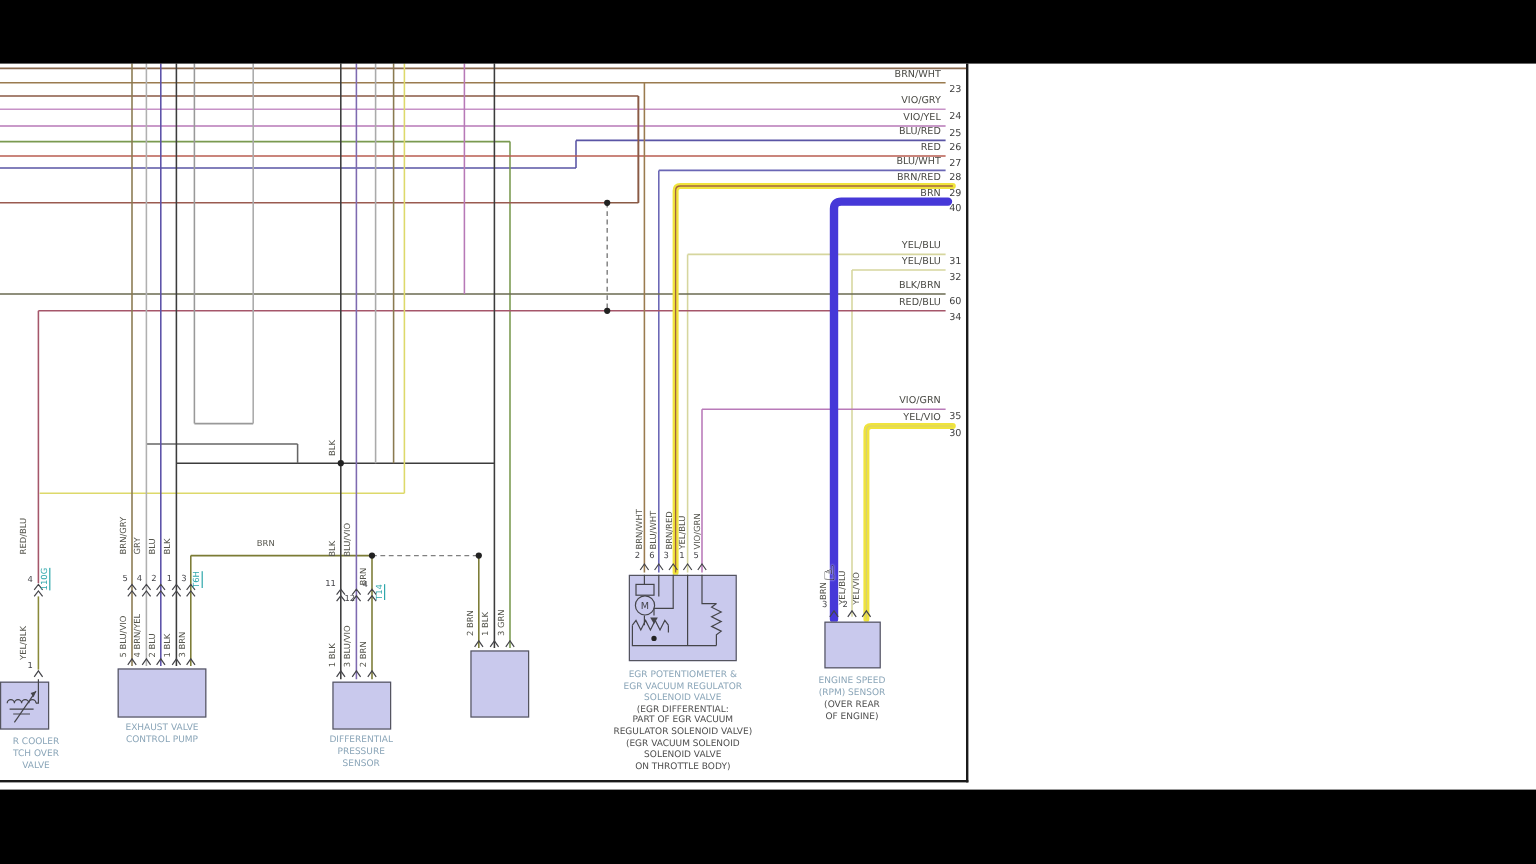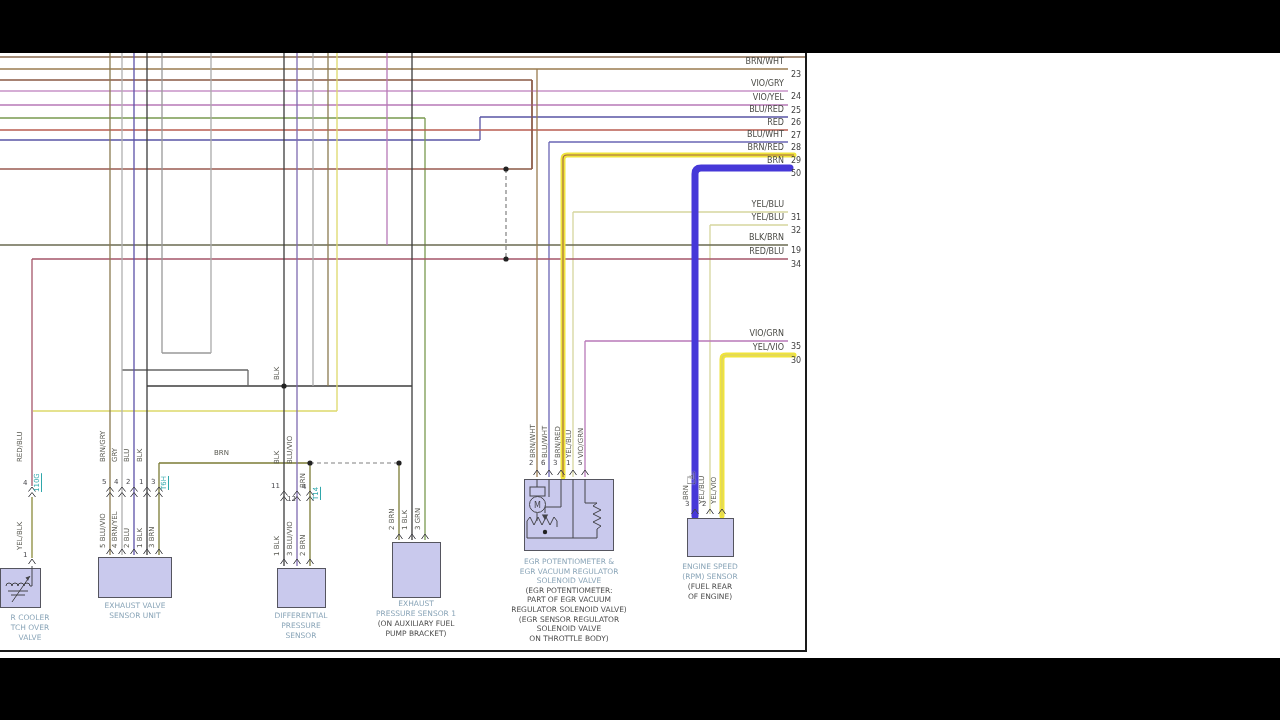--- a/index.html
+++ b/index.html
@@ -163,27 +163,27 @@
   <span class="wnum" style="top:106px">25</span>
   <span class="wname" style="top:105px">BLU/RED</span>
   <span class="wnum" style="top:118px">26</span>
   <span class="wname" style="top:118px">RED</span>
   <span class="wnum" style="top:131px">27</span>
   <span class="wname" style="top:130px">BLU/WHT</span>
   <span class="wnum" style="top:143px">28</span>
   <span class="wname" style="top:143px">BRN/RED</span>
   <span class="wnum" style="top:156px">29</span>
   <span class="wname" style="top:156px">BRN</span>
-  <span class="wnum" style="top:169px">50</span>
+  <span class="wnum" style="top:169px">40</span>
   <span class="wname" style="top:200px">YEL/BLU</span>
   <span class="wnum" style="top:213px">31</span>
   <span class="wname" style="top:213px">YEL/BLU</span>
   <span class="wnum" style="top:226px">32</span>
   <span class="wname" style="top:233px">BLK/BRN</span>
-  <span class="wnum" style="top:246px">19</span>
+  <span class="wnum" style="top:246px">60</span>
   <span class="wname" style="top:247px">RED/BLU</span>
   <span class="wnum" style="top:260px">34</span>
   <span class="wname" style="top:329px">VIO/GRN</span>
   <span class="wnum" style="top:342px">35</span>
   <span class="wname" style="top:343px">YEL/VIO</span>
   <span class="wnum" style="top:356px">30</span>
 
   <span class="vl" style="left:17px;top:418px;height:44px;">RED/BLU</span>
   <span class="vl" style="left:17px;top:506px;height:44px;">YEL/BLK</span>
   <span class="vl" style="left:100px;top:418px;height:44px;">BRN/GRY</span>
@@ -237,48 +237,42 @@
   <span class="pin" style="left:685px;top:500px;">3</span>
   <span class="pin" style="left:702px;top:500px;">2</span>
 
   <div class="cap" style="left:-40px;top:613px;width:140px;">
     <span class="line">R COOLER</span>
     <span class="line">TCH OVER</span>
     <span class="line">VALVE</span>
   </div>
   <div class="cap" style="left:75px;top:601px;width:120px;">
     <span class="line">EXHAUST VALVE</span>
-    <span class="line">SENSOR UNIT</span>
+    <span class="line">CONTROL PUMP</span>
   </div>
   <div class="cap" style="left:241px;top:611px;width:120px;">
     <span class="line">DIFFERENTIAL</span>
     <span class="line">PRESSURE</span>
     <span class="line">SENSOR</span>
   </div>
-  <div class="cap" style="left:356px;top:599px;width:120px;">
-    <span class="line">EXHAUST</span>
-    <span class="line">PRESSURE SENSOR 1</span>
-    <span class="line capb">(ON AUXILIARY FUEL</span>
-    <span class="line capb">PUMP BRACKET)</span>
-  </div>
   <div class="cap" style="left:494px;top:557px;width:150px;line-height:9.6px;">
     <span class="line">EGR POTENTIOMETER &amp;</span>
     <span class="line">EGR VACUUM REGULATOR</span>
     <span class="line">SOLENOID VALVE</span>
-    <span class="line capb">(EGR POTENTIOMETER:</span>
+    <span class="line capb">(EGR DIFFERENTIAL:</span>
     <span class="line capb">PART OF EGR VACUUM</span>
     <span class="line capb">REGULATOR SOLENOID VALVE)</span>
-    <span class="line capb">(EGR SENSOR REGULATOR</span>
+    <span class="line capb">(EGR VACUUM SOLENOID</span>
     <span class="line capb">SOLENOID VALVE</span>
     <span class="line capb">ON THROTTLE BODY)</span>
   </div>
   <div class="cap" style="left:650px;top:562px;width:120px;">
     <span class="line">ENGINE SPEED</span>
     <span class="line">(RPM) SENSOR</span>
-    <span class="line capb">(FUEL REAR</span>
+    <span class="line capb">(OVER REAR</span>
     <span class="line capb">OF ENGINE)</span>
   </div>
 
   <span id="hand-cursor">☝</span>
 
   <div id="border-right"></div>
   <div id="border-bottom"></div>
   <div class="bar" id="bar-top"></div>
   <div class="bar" id="bar-bottom"></div>
 </div>

